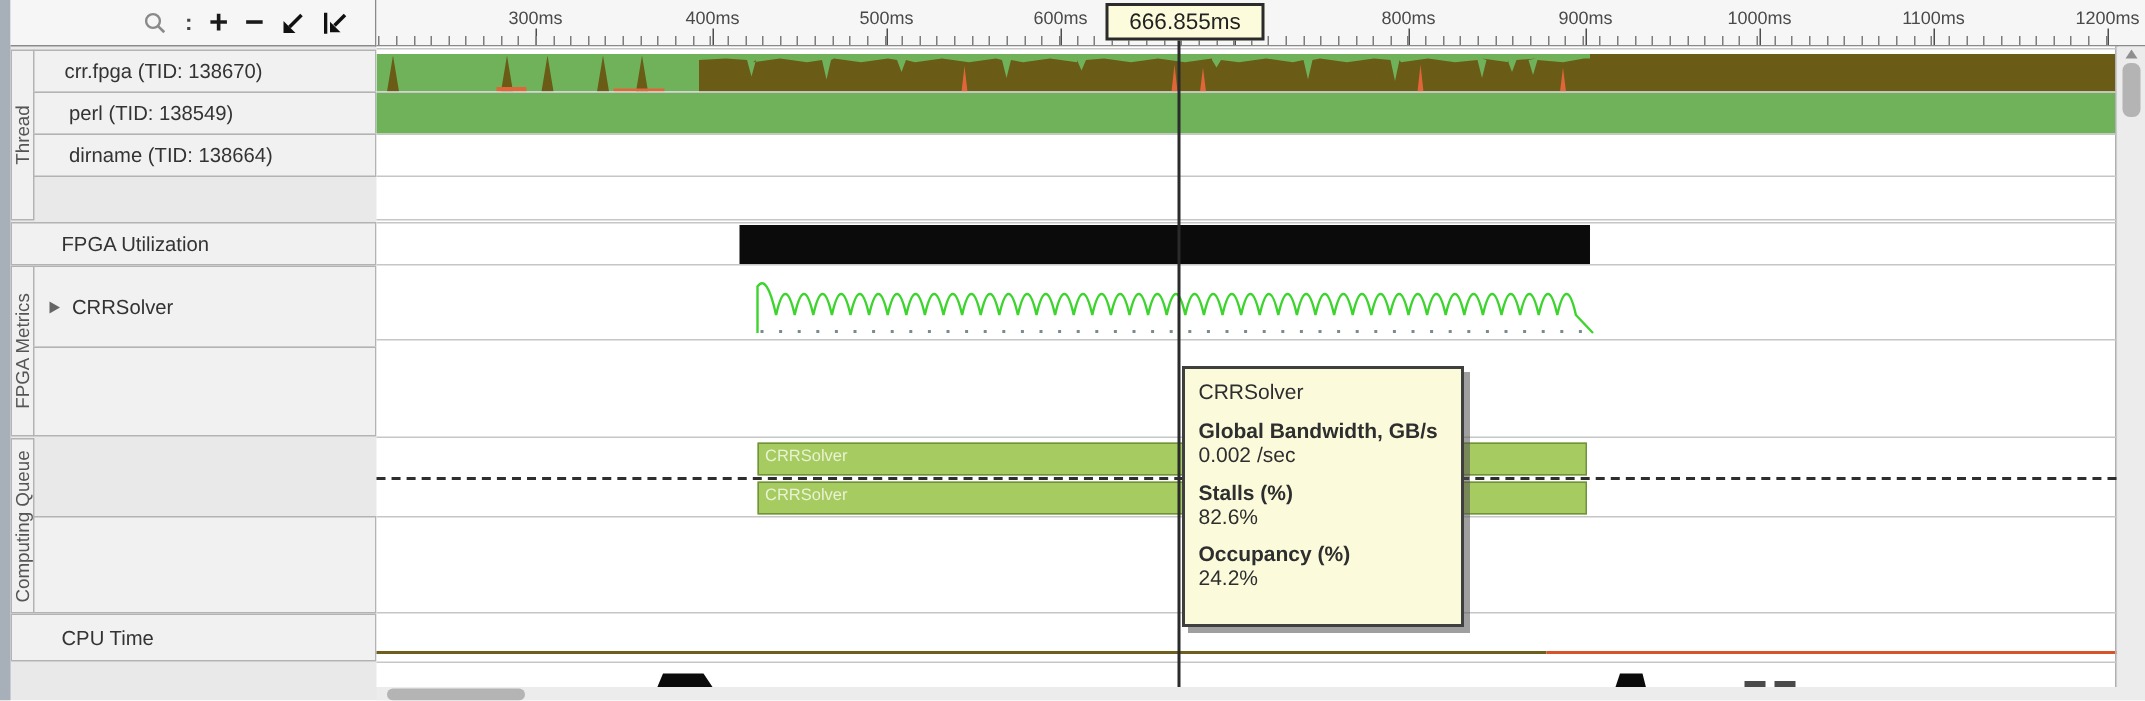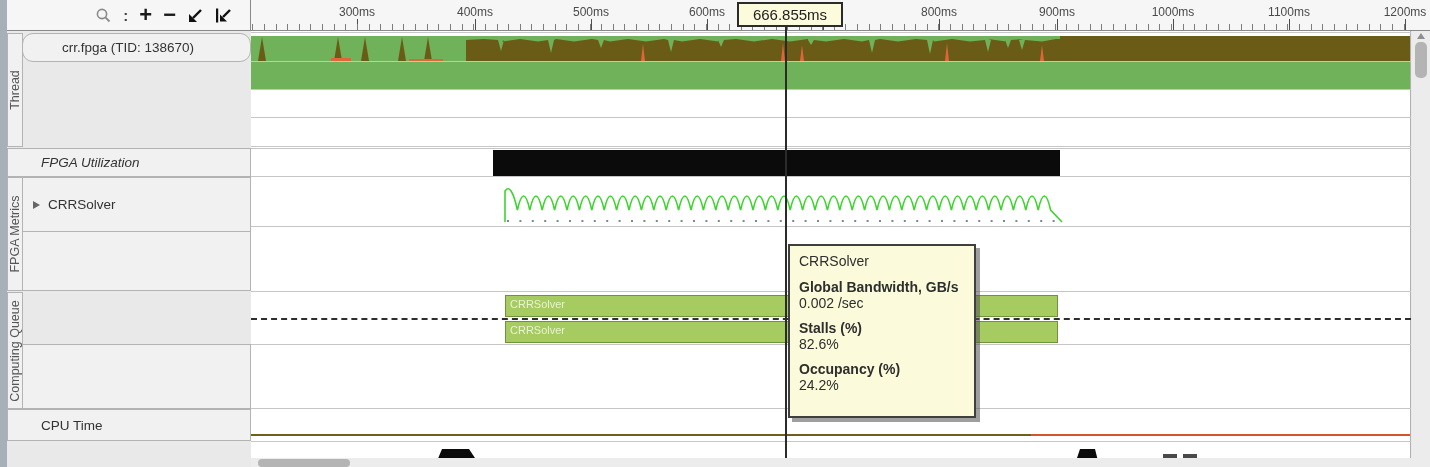--- a/index.html
+++ b/index.html
@@ -230,24 +230,30 @@
   <div class="abs group-box" style="left:7px;top:33px;width:16px;height:114px;">
     <span>Thread</span>
     </div>
   <div class="abs group-box" style="left:7px;top:177px;width:16px;height:114px;">
     <span>FPGA Metrics</span>
     </div>
   <div class="abs group-box" style="left:7px;top:292px;width:16px;height:117px;">
     <span>Computing Queue</span>
     </div>
 
-  <div class="abs cell" style="left:22px;top:33px;width:229px;height:29px;padding-left:39px;border-radius:11px;">
+  <div class="abs cell" style="left:22px;top:33px;width:229px;height:29px;padding-left:20px;">
       <span>crr.fpga (TID: 138670)</span>
     </div>
-  <div class="abs cell" style="left:7px;top:148px;width:244px;height:29px;padding-left:33px;font-style:italic;">
+  <div class="abs cell" style="left:22px;top:61px;width:229px;height:29px;padding-left:23px;">
+      <span>perl (TID: 138549)</span>
+    </div>
+  <div class="abs cell" style="left:22px;top:89px;width:229px;height:29px;padding-left:23px;">
+      <span>dirname (TID: 138664)</span>
+    </div>
+  <div class="abs cell" style="left:7px;top:148px;width:244px;height:29px;padding-left:33px;">
       <span>FPGA Utilization</span>
     </div>
   <div class="abs cell" style="left:22px;top:177px;width:229px;height:55px;padding-left:10px;">
     <span class="expander"></span>
     <span>CRRSolver</span>
     </div>
   <div class="abs cell" style="left:22px;top:231px;width:229px;height:60px;"></div>
   <div class="abs cell" style="left:22px;top:344px;width:229px;height:65px;"></div>
   <div class="abs cell" style="left:7px;top:409px;width:244px;height:32px;padding-left:33px;">
       <span>CPU Time</span>

